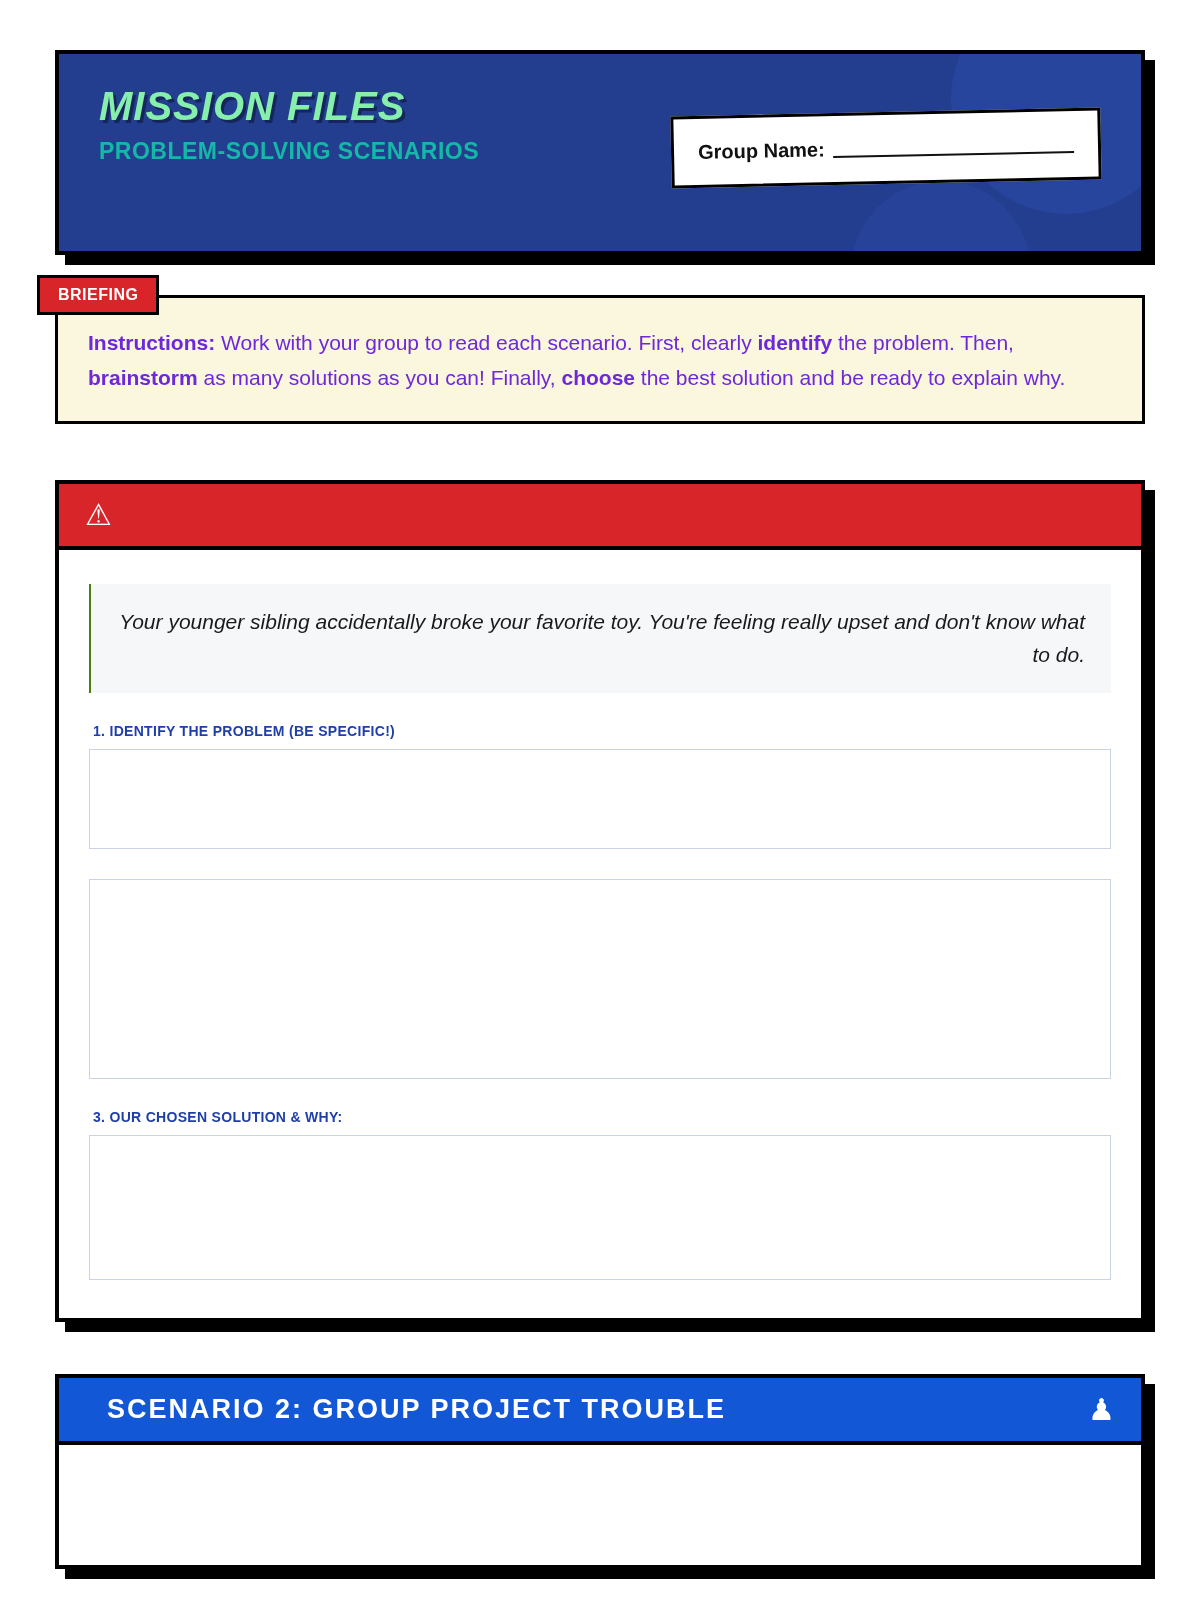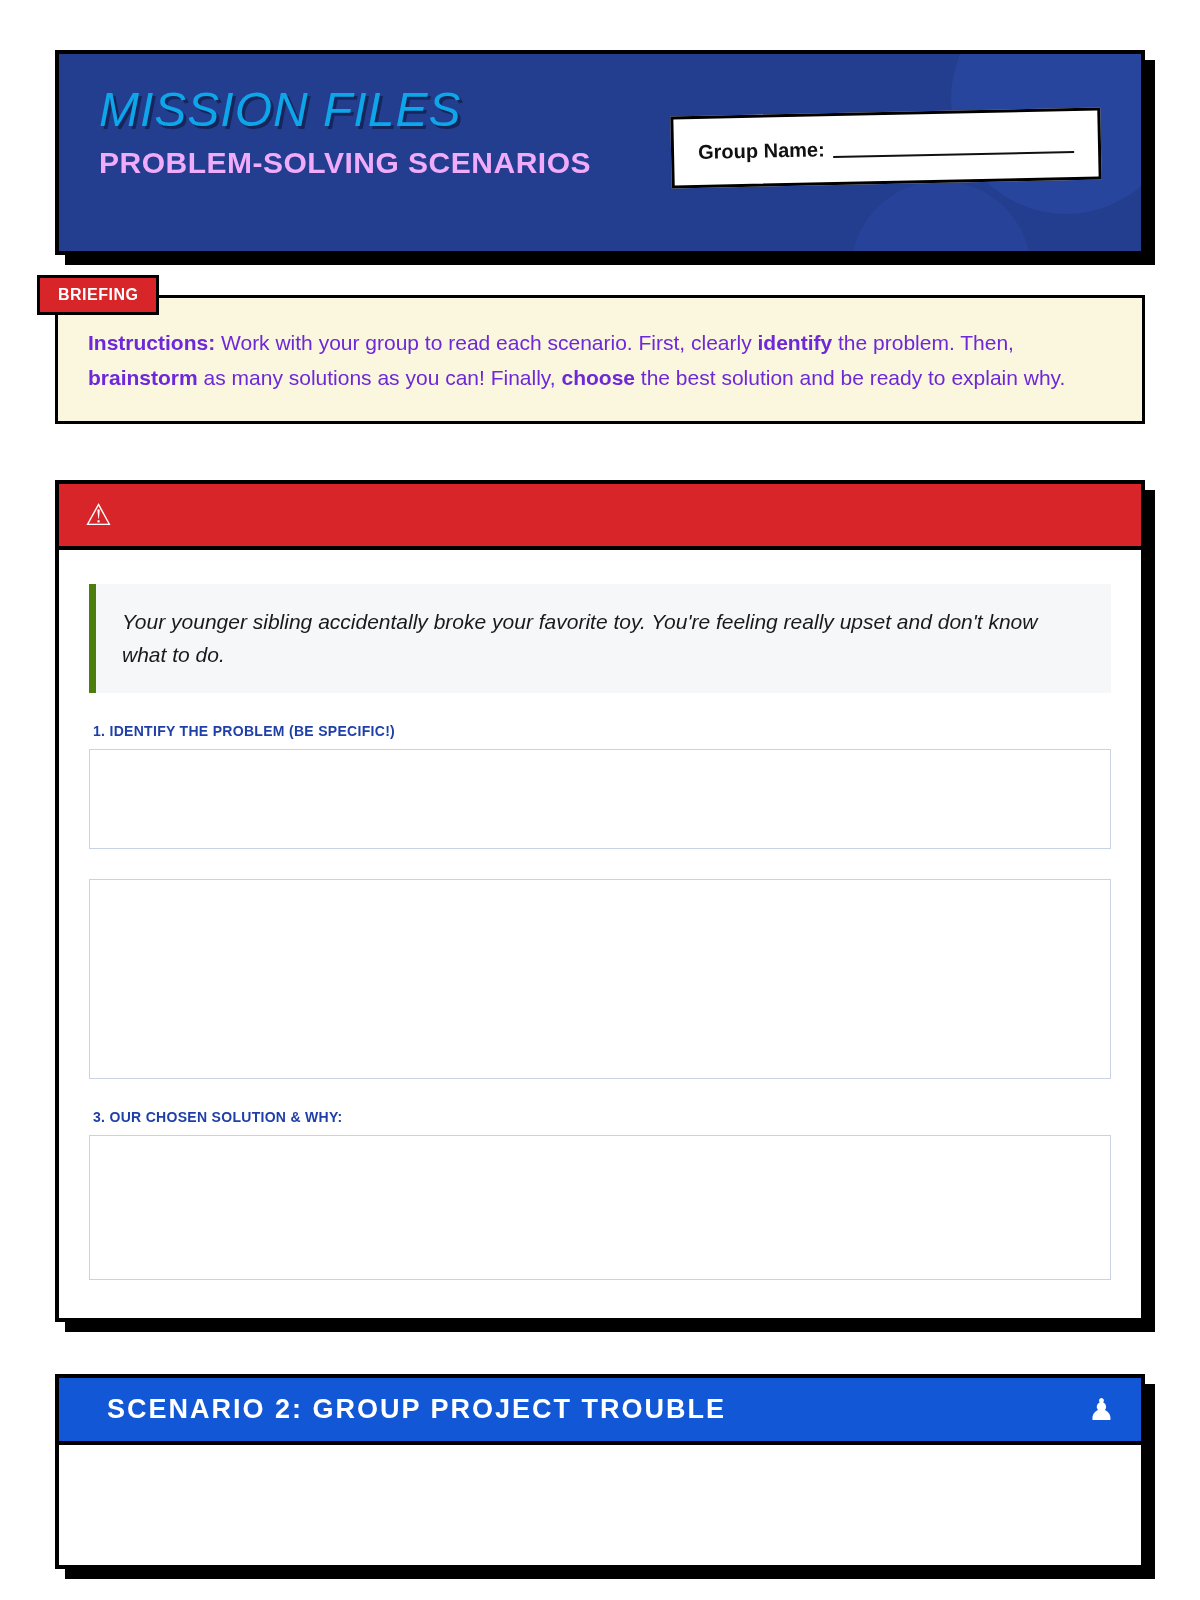--- a/index.html
+++ b/index.html
@@ -60,33 +60,33 @@
     height: 180px;
     border-radius: 50%;
     background: #2b4ba8;
     opacity: .4;
   }
   .title-block {
     position: relative;
     z-index: 2;
   }
   .mission-title {
-    font-size: 48px;
-    font-weight: normal;
+    font-size: 40px;
+    font-weight: bold;
     font-style: italic;
-    color: #0ea5e9;
+    color: #86efac;
     letter-spacing: 1px;
     line-height: 1;
     margin: 0 0 14px 0;
     text-shadow: 3px 3px 0 #16265c;
   }
   .mission-sub {
-    font-size: 30px;
-    font-weight: bold;
-    color: #f0abfc;
+    font-size: 23px;
+    font-weight: bold;
+    color: #14b8a6;
     letter-spacing: .5px;
     line-height: 1;
     margin: 0;
   }
   .group-box {
     position: absolute;
     z-index: 3;
     right: 40px;
     top: 58px;
     width: 430px;
@@ -175,28 +175,29 @@
   }
   .card-head-icon {
     color: #fff;
     font-size: 30px;
     line-height: 1;
   }
   .card-body {
     padding: 34px 30px 38px 30px;
   }
   .scenario-quote {
-    border-left: 7px solid #4d7c0f;
+    border-left: 2px solid #4d7c0f;
     background: #f6f7f9;
     padding: 22px 26px;
     font-size: 21px;
     font-style: italic;
     line-height: 1.55;
     color: #1a1a1a;
     margin-bottom: 30px;
+    text-align: right;
   }
   .field-label {
     font-size: 14px;
     font-weight: bold;
     color: #1f3fa8;
     letter-spacing: .3px;
     margin: 0 0 10px 4px;
   }
   .field-box {
     border: 1px solid #c9d3e3;

